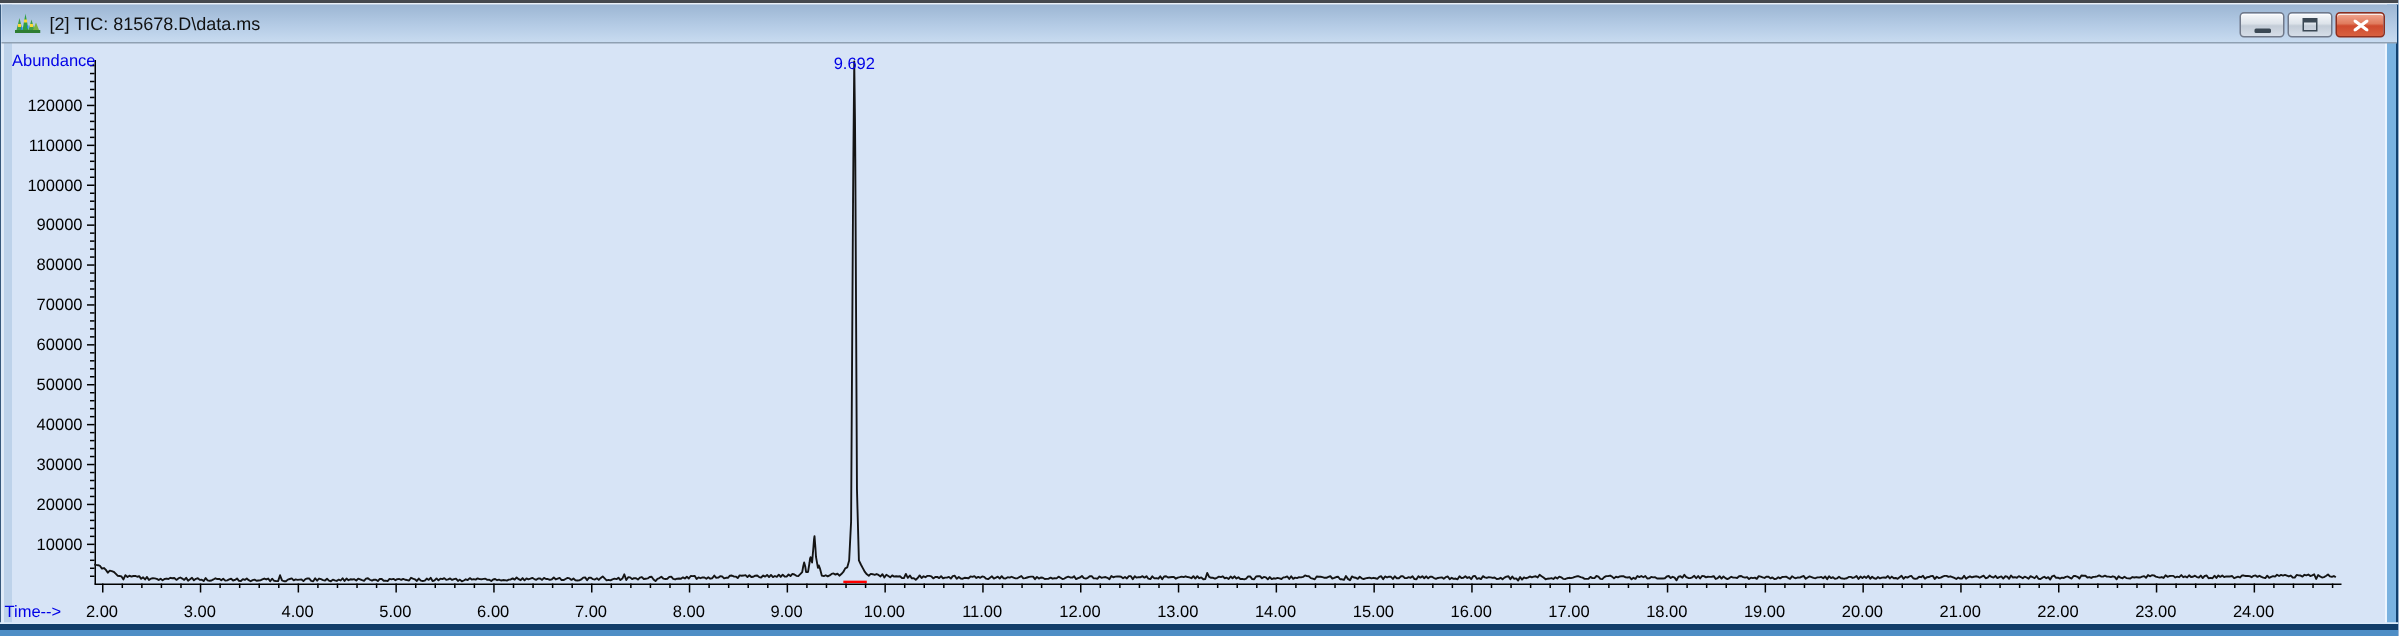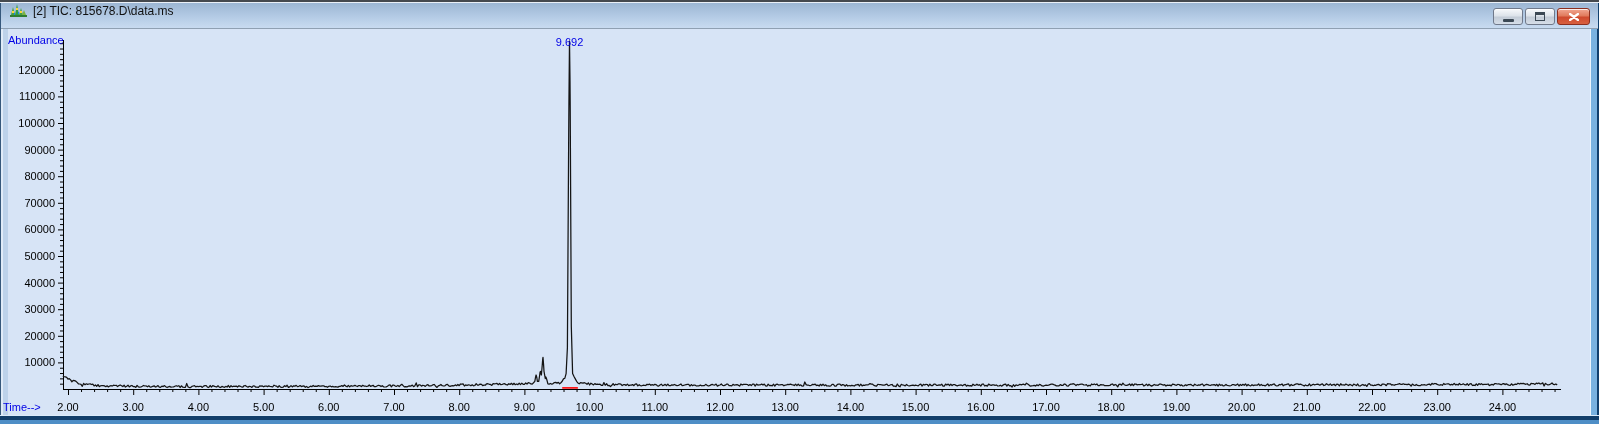--- a/index.html
+++ b/index.html
@@ -16,21 +16,21 @@
     background:linear-gradient(to right,#36587c 0 1px,#e0ebf8 1px 3px,#bdd2ea 3px 8px);}
   .frame-right{position:absolute;right:0;top:3px;width:9px;bottom:9px;
     background:linear-gradient(to left,#11406e 0 2px,#79b2e0 2px 8px,#ecf5fe 8px 9px);}
   .frame-bottom{position:absolute;left:0;bottom:0;width:100%;height:9px;
     background:linear-gradient(#dcebfa 0 1px,#123e6a 1px 5px,#4e8ec6 5px 9px);}
   
   .titlebar{
     position:absolute;left:1px;top:3px;right:1px;height:26px;
     background:linear-gradient(to bottom,#9cb6d3 0%,#b4cbe5 55%,#c8dbf0 100%);
     border-bottom:1px solid #8fa0b2;
-    display:flex;align-items:flex-start;
+    display:flex;align-items:center;
   }
   .app-icon{width:17px;height:16px;margin-left:9px;margin-right:6px;flex:0 0 auto;}
   .title-text{font-size:12px;color:#111;white-space:nowrap;line-height:16px;}
   .controls{position:absolute;right:8px;top:5px;display:flex;gap:2px;}
   .wbtn{
     width:30px;height:17px;border:1px solid #70798a;border-radius:3px;
     background:linear-gradient(#f7f9fb 0%,#dde3ea 45%,#c3ccd7 55%,#d6dee8 100%);
     padding:0;display:flex;align-items:center;justify-content:center;cursor:default;
     box-shadow:inset 0 1px 0 rgba(255,255,255,.8);
   }

